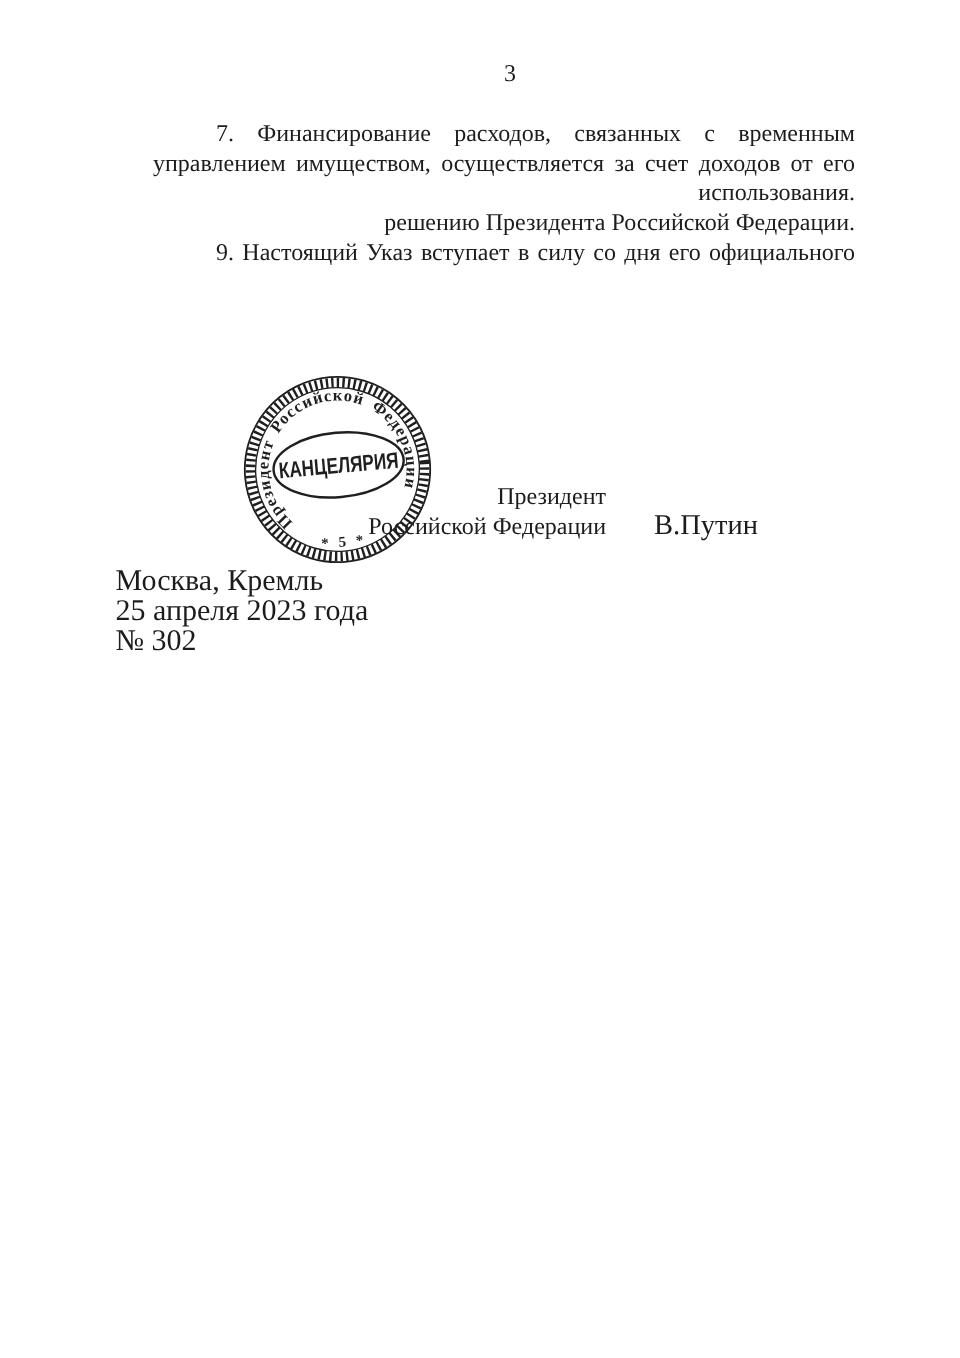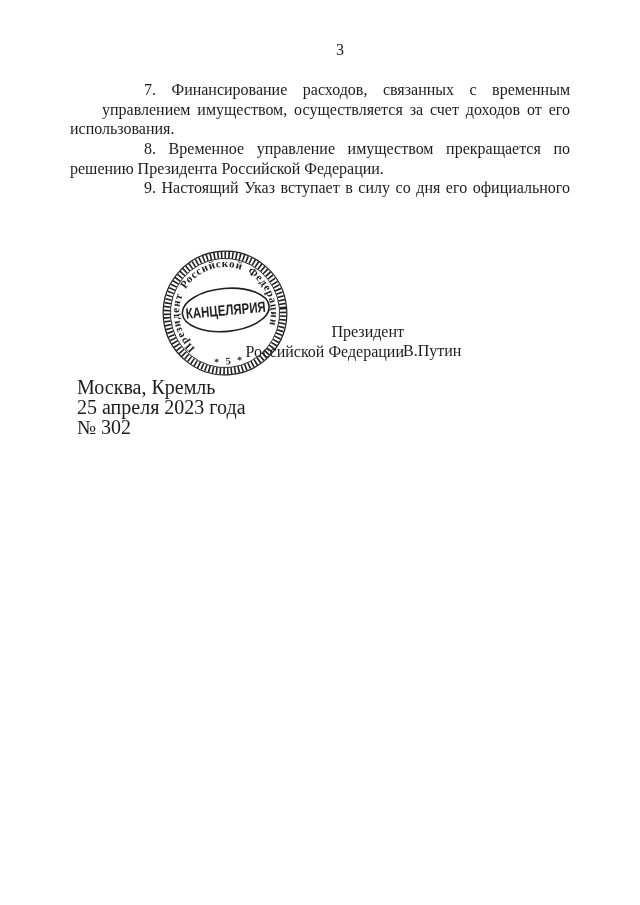--- a/index.html
+++ b/index.html
@@ -13,53 +13,52 @@
     overflow:hidden;
   }
   .page-number {
     position:absolute; top:41px; left:302px; width:76px;
     text-align:center; font-size:16px;
   }
   .body-text {
     position:absolute; left:70px; top:80px; width:500px;
     font-size:16px;
   }
-  .tl { height:19.7px; line-height:19.7px; white-space:nowrap; }
+  .tl { height:19.7px; line-height:19.7px; white-space:nowrap;text-align:right; }
   .tl.j { text-align:justify; text-align-last:justify; white-space:normal;margin-left:32px; }
   .tl.ind { text-indent:42px; }
   .stamp {
     position:absolute; left:160px; top:248px; width:130px; height:130px;
     z-index:3;
   }
   .stamp text { fill:var(--stamp_ink); }
   .sig-title {
     position:absolute; left:232px; top:322px; width:172px;
     text-align:right; font-size:16px; line-height:19.7px; z-index:2;
   }
   .sig-name {
-    position:absolute; left:403px; top:341px; font-size:16px;
+    position:absolute; left:436px; top:341px; font-size:19px;
     line-height:19.7px; z-index:2;text-align:center;
   }
   .issuance {
     position:absolute; left:77px; top:377px; font-size:20px;
     line-height:20.2px;
   }
 </style>
 </head>
 <body>
 
 <div class="page">
 
   <div class="page-number">3</div>
 
   <div class="body-text">
     <div class="tl j ind">7. Финансирование расходов, связанных с временным</div>
     <div class="tl j">управлением имуществом, осуществляется за счет доходов от его</div>
     <div class="tl">использования.</div>
-    <div class="tl j ind">8. Временное управление имуществом прекращается по</div>
     <div class="tl">решению Президента Российской Федерации.</div>
     <div class="tl j ind">9. Настоящий Указ вступает в силу со дня его официального</div>
   </div>
 
   <svg class="stamp" viewBox="0 0 130 130" xmlns="http://www.w3.org/2000/svg">
     <g transform="rotate(-5 65 65)">
       <circle cx="65" cy="65" r="61.8" fill="none" stroke="var(--stamp_ink)" stroke-width="1.2"></circle>
       <circle cx="65" cy="65" r="58" fill="none" stroke="var(--stamp_ink)" stroke-width="6.5" stroke-dasharray="1.6 2.1"></circle>
       <circle cx="65" cy="65" r="54.6" fill="none" stroke="var(--stamp_ink)" stroke-width="0.9"></circle>
       <path id="ringPath" d="M 32.47 97.53 A 46 46 0 1 1 97.53 97.53" fill="none"></path>

